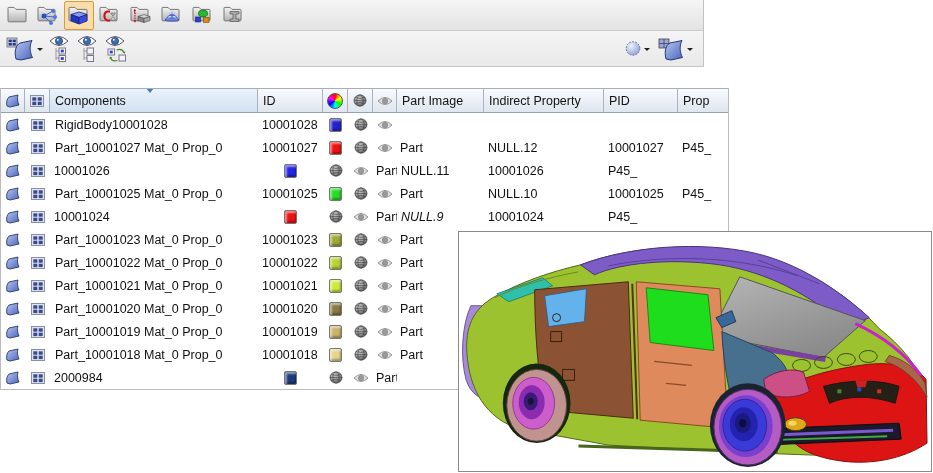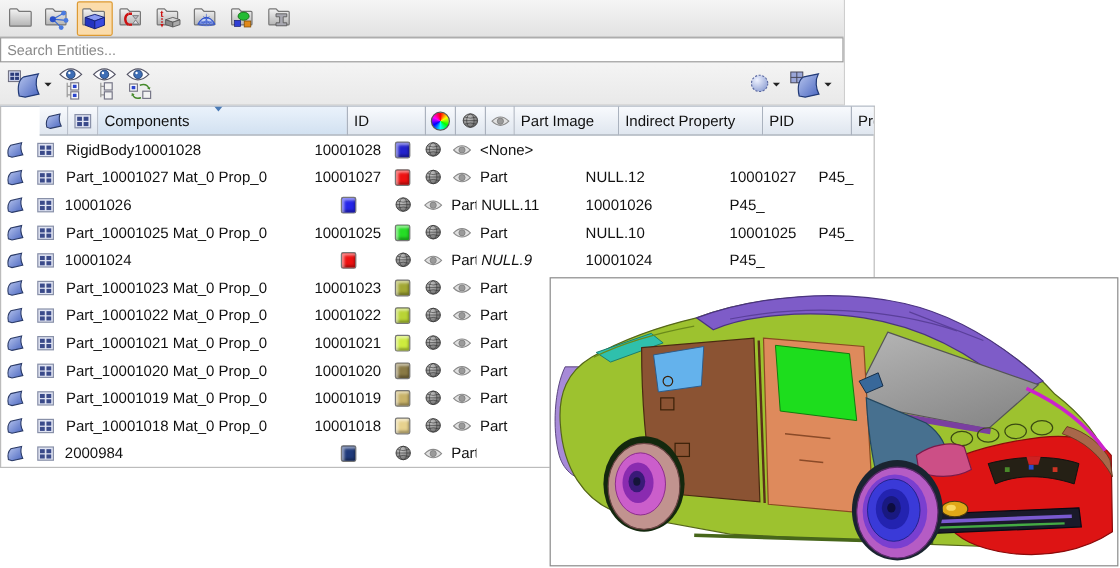--- a/index.html
+++ b/index.html
@@ -18,21 +18,21 @@
   .searchrow input::placeholder{color:#8a8a8a;opacity:1;}
   .tb2{height:36px;background:linear-gradient(#f4f4f4,#e9e9e9);border-bottom:1px solid #c6c6c6;
        display:flex;align-items:center;padding:0 7px 0 3px;box-sizing:border-box;}
   .vbtn{display:flex;align-items:center;justify-content:center;height:32px;padding:0 2px;border-radius:2px;}
   .dd{width:0;height:0;border:3.5px solid transparent;border-top-color:#222;margin:4px 1px 0 2px;}
   .spacer{flex:1;}
   
   #table{position:absolute;left:0;top:88px;width:729px;box-sizing:border-box;
          border:1px solid #bcbcbc;border-top:1px solid #a6aebc;background:#fff;}
   .grid{display:grid;grid-template-columns:24px 25px 208px 65px 25px 25px 24px 87px 120px 74px 1fr;}
-  .hrow{height:24px;margin-left:32px;}
+  .hrow{height:24px;}
   .hcell{position:relative;display:flex;align-items:center;height:24px;box-sizing:border-box;
          background:linear-gradient(#f8fafd,#dfe6ef);border-right:1px solid #aab2be;
          border-bottom:1px solid #98a2ae;font-size:12.5px;padding-left:5px;overflow:hidden;white-space:nowrap;}
   .hcell.ic{justify-content:center;padding-left:0;}
   .hcell.sorted{background:linear-gradient(#eaf2fb,#d2e1f1);}
   .sortmark{position:absolute;top:-1px;left:96px;width:0;height:0;
             border:4px solid transparent;border-top:5px solid #4a7ab5;}
   .trow{height:23px;align-items:center;font-size:12.5px;}
   .trow>div{display:flex;align-items:center;height:23px;overflow:hidden;white-space:nowrap;box-sizing:border-box;}
   .cell-ic{justify-content:center;}
@@ -153,23 +153,20 @@
       </div>
 
       <div class="tbtn">
         <svg width="24" height="22" viewBox="0 0 24 22">
           <path d="M2,6 L2,4.2 Q2,3.4 2.8,3.4 L8,3.4 L10,5.4 L18.2,5.4 Q19,5.4 19,6.2 L19,16 Q19,16.8 18.2,16.8 L2.8,16.8 Q2,16.8 2,16 Z" fill="url(#gfold)" stroke="#777"></path>
           <path d="M8,7.5 L17,7.5 L17,10 L14,10 L14,15 L17,15 L17,17.5 L8,17.5 L8,15 L11,15 L11,10 L8,10 Z" fill="#a8a8b0" stroke="#555" stroke-width="0.7"></path>
         </svg>
       </div>
     </div>
 
-    <div class="searchrow">
-      <input type="text" value="" placeholder="Search Entities..." style="">
-    </div>
 
     <div class="tb2">
       <div class="vbtn">
         <svg width="30" height="26" viewBox="0 0 30 26">
           <rect x="2" y="2" width="10" height="9" fill="#ccd2ea" stroke="#667" stroke-width="0.8"></rect>
           <rect x="3.6" y="3.6" width="3.2" height="2.6" fill="#2a3a7a"></rect>
             <rect x="7.6" y="3.6" width="3.2" height="2.6" fill="#2a3a7a"></rect>
           <rect x="3.6" y="7" width="3.2" height="2.6" fill="#2a3a7a"></rect>
             <rect x="7.6" y="7" width="3.2" height="2.6" fill="#2a3a7a"></rect>
           <path d="M11,23 C9,15 11,9 15,7 L27,4.5 C24,10 25,17 27.5,21.5 L16,24 Z" fill="url(#gblue)" stroke="#223a77" stroke-width="1"></path>
@@ -316,23 +313,20 @@
           <ellipse cx="8" cy="7.5" rx="6" ry="5.6" fill="url(#gsphere)" stroke="#444" stroke-width="0.8"></ellipse>
           <path d="M8,1.9 A3.1,5.6 0 0 1 8,13.1 M8,1.9 A3.1,5.6 0 0 0 8,13.1 M2,7.5 H14 M3.2,4.6 Q8,6.4 12.8,4.6 M3.2,10.4 Q8,8.6 12.8,10.4" fill="none" stroke="#333" stroke-width="0.5"></path>
         </svg>
       </div>
       <div class="cell-ic">
         <svg width="16" height="10" viewBox="0 0 16 10">
           <path d="M1,5 Q8,-2 15,5 Q8,12 1,5 Z" fill="#e0e0e0" stroke="#8a8a8a" stroke-width="0.9"></path>
           <circle cx="8" cy="5" r="2.6" fill="#9a9a9a" stroke="#777" stroke-width="0.6"></circle>
         </svg>
       </div>
-      <div class="cell-txt" style="padding-left:3px;">
-            <span>&lt;None&gt;</span>
-          </div>
       <div class="cell-txt" style="padding-left:4px;">
             <span></span>
           </div>
       <div class="cell-txt" style="padding-left:4px;">
             <span></span>
           </div>
       <div class="cell-txt" style="padding-left:4px;">
             <span></span>
           </div>
     </div>

